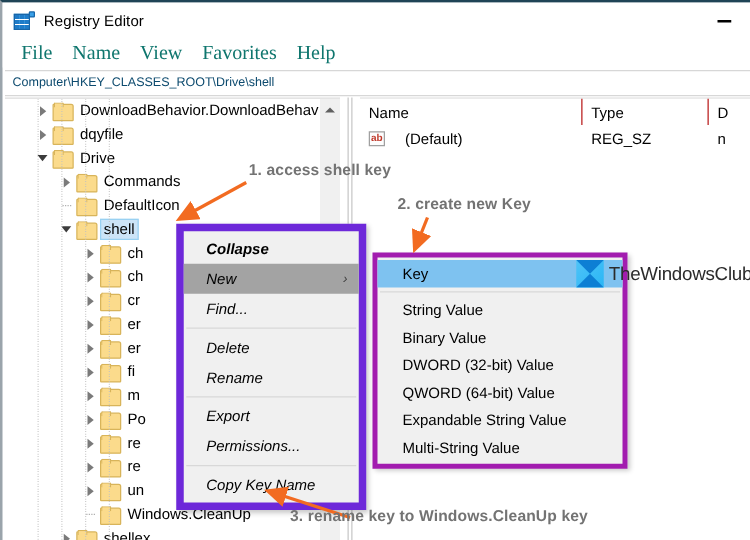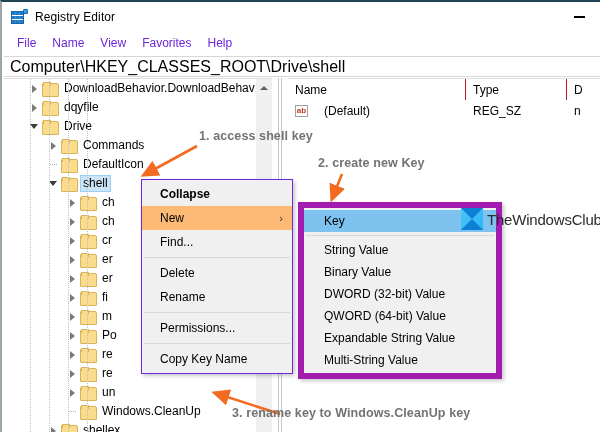--- a/index.html
+++ b/index.html
@@ -56,31 +56,31 @@
     background: transparent;
   }
   .min-glyph { width: 11px; height: 2px; background: #000; display: block; margin-top: 4px; }
 
   
   .menubar {
     position: absolute; left: 0; top: 30px; width: 600px; height: 22px;
     display: flex; align-items: center; padding-left: 7px; background: #ffffff;
   }
   .menu-item {
-    font-size: 12px; color: #6d28d9; padding: 2px 8px; white-space: nowrap;
+    font-size: 16px; color: #0f766e; padding: 2px 8px; white-space: nowrap; font-family: Liberation Serif, serif;
   }
 
   
   .addressbar {
     position: absolute; left: 2px; top: 54px; width: 596px; height: 21px;
     border: 1px solid #d7d7d7; border-left: none; border-right: none;
     background: #ffffff; display: flex; align-items: center;
     padding-left: 6px;
   }
-  .address-text { font-size: 16px; color: #000000; white-space: nowrap; }
+  .address-text { font-size: 10px; color: #0c4a6e; white-space: nowrap; }
 
   
   .panes { position: absolute; left: 2px; top: 76px; width: 598px; height: 356px; }
 
   .tree-pane {
     position: absolute; left: 0; top: 0; width: 268px; height: 356px;
     background: #ffffff; border-top: 1px solid #dcdcdc; overflow: hidden;
   }
   .splitter {
     position: absolute; left: 268px; top: 0; width: 16px; height: 356px;
@@ -183,39 +183,39 @@
     width: 13px; height: 12px; margin-right: 5px; flex: 0 0 13px;
     border: 1px solid #a0a0a0; background: #fdfdfd;
     font-size: 8px; font-weight: bold; color: #c0392b;
     display: flex; align-items: center; justify-content: center;
     font-family: "Liberation Sans", sans-serif; line-height: 1;
   }
 
   
   .ctx-menu {
     position: absolute; left: 139px; top: 177px; width: 152px;
-    background: #f0f0f0; border: 1px solid #6d28d9;
+    background: #f0f0f0; border: 6px solid #6d28d9;
     box-shadow: 2px 2px 4px rgba(0,0,0,0.22);
-    padding: 2px 0; z-index: 40;
+    padding: 2px 0; z-index: 40; font-style: italic;
   }
   .ctx-item {
     height: 24px; display: flex; align-items: center;
     padding-left: 18px; font-size: 12px; color: #000; position: relative;
   }
   .ctx-item.bold { font-weight: bold; }
-  .ctx-item.highlight { background: #fdba74; }
+  .ctx-item.highlight { background: #a3a3a3; }
   .ctx-item .submenu-arrow {
     margin-left: auto; margin-right: 9px; font-size: 11px; color: #3a3a3a;
   }
   .ctx-sep { height: 1px; background: #d8d8d8; margin: 3px 2px; }
 
   
   .sub-menu {
     position: absolute; left: 296px; top: 200px; width: 204px;
-    background: #f0f0f0; border: 6px solid #a21caf;
+    background: #f0f0f0; border: 4px solid #a21caf;
     box-shadow: 2px 2px 4px rgba(0,0,0,0.22);
     padding: 2px 0; z-index: 50;
   }
   .sub-item {
     height: 22px; display: flex; align-items: center;
     padding-left: 20px; font-size: 12px; color: #000;
   }
   .sub-item.highlight { background: #7ec2f0; }
   .sub-sep { height: 1px; background: #d8d8d8; margin: 3px 2px; }
 
@@ -423,20 +423,23 @@
         <span>Find...</span>
       </div>
       <div class="ctx-sep"></div>
       <div class="ctx-item">
         <span>Delete</span>
       </div>
       <div class="ctx-item">
         <span>Rename</span>
       </div>
       <div class="ctx-sep"></div>
+      <div class="ctx-item">
+        <span>Export</span>
+      </div>
       <div class="ctx-item">
         <span>Permissions...</span>
       </div>
       <div class="ctx-sep"></div>
       <div class="ctx-item">
         <span>Copy Key Name</span>
       </div>
     </div>
 
   <div class="sub-menu" id="sub-menu">

